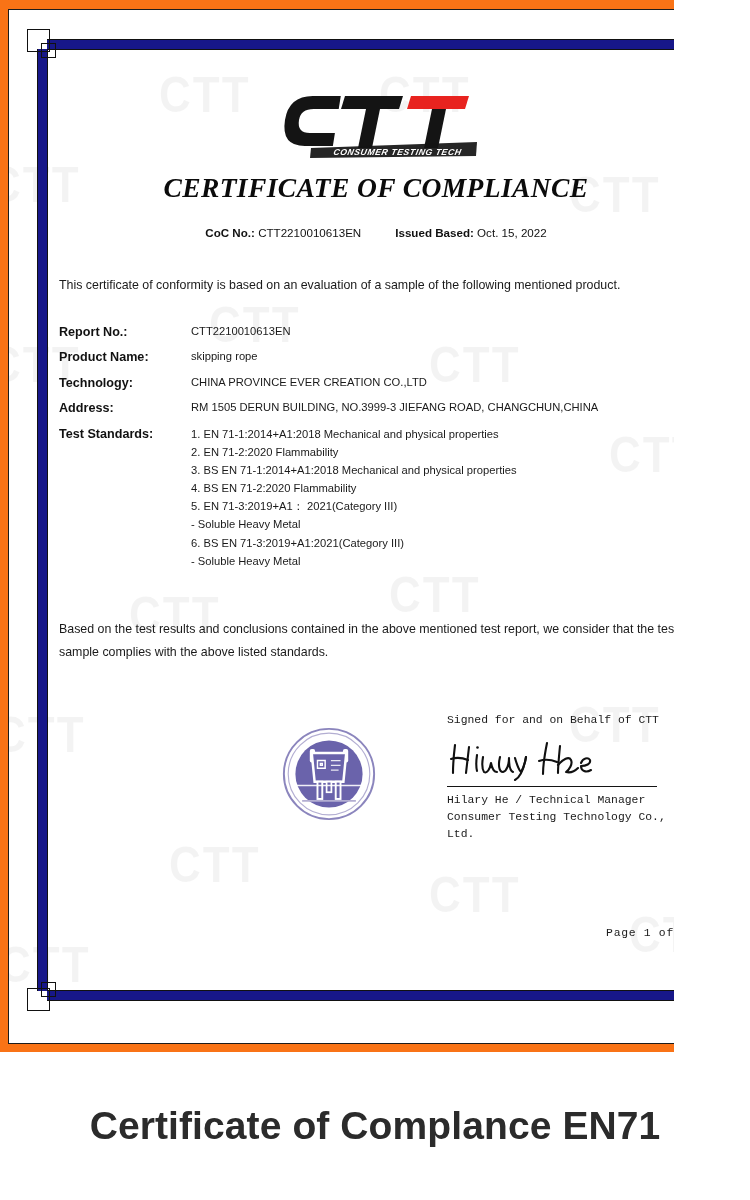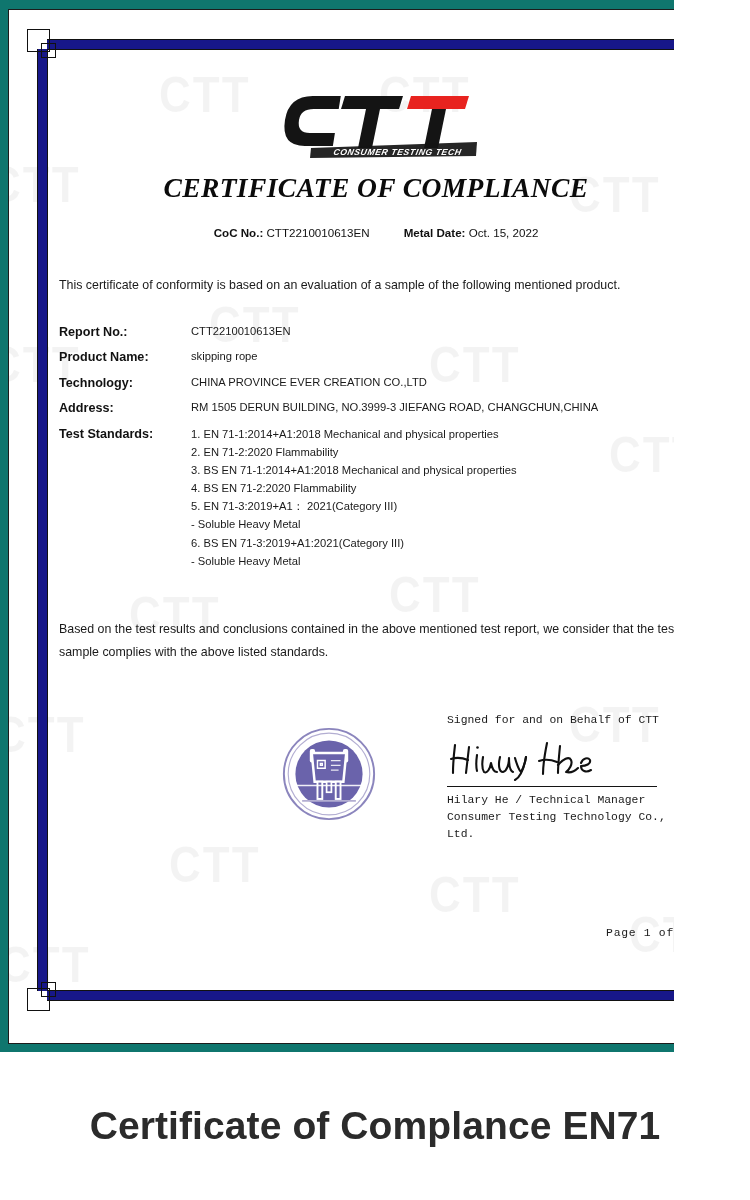--- a/index.html
+++ b/index.html
@@ -9,21 +9,21 @@
     height: 1200px;
     background: #ffffff;
     font-family: "Liberation Sans", sans-serif;
   }
 
   
   #page {
     position: relative;
     width: 674px;
     height: 1200px;
-    background: #0f766e;
+    background: #f97316;
     overflow: hidden;
   }
 
   
   #cert-sheet {
     position: absolute;
     left: 8px;
     top: 9px;
     width: 734px;
     height: 1035px;
@@ -342,21 +342,21 @@
       </div>
 
       <div id="cert-title">CERTIFICATE OF COMPLIANCE</div>
 
       <div id="coc-line">
         <div>
           <span class="lbl">CoC No.:</span>
           <span class="val">CTT2210010613EN</span>
         </div>
         <div>
-          <span class="lbl">Metal Date:</span>
+          <span class="lbl">Issued Based:</span>
           <span class="val">Oct. 15, 2022</span>
         </div>
       </div>
 
       <p id="intro-paragraph">This certificate of conformity is based on an evaluation of a sample of the following mentioned product.</p>
 
       <div id="fields-block">
 
         <div class="field-row">
           <div class="field-label">Report No.:</div>

